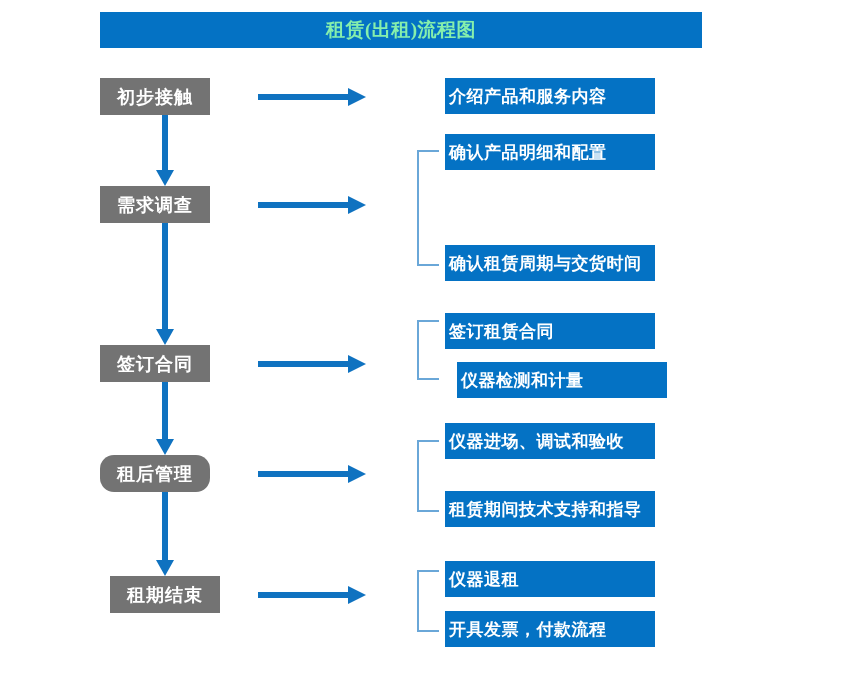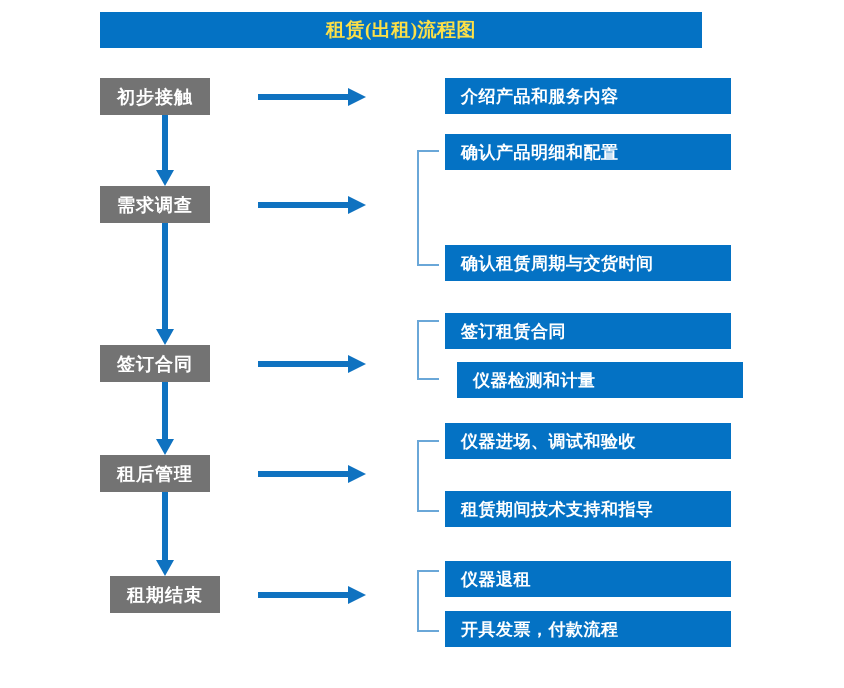--- a/index.html
+++ b/index.html
@@ -18,21 +18,21 @@
     overflow: hidden;
   }
   
   .title-bar {
     position: absolute;
     left: 100px;
     top: 12px;
     width: 602px;
     height: 36px;
     background: #0472c4;
-    color: #fde047;
+    color: #86efac;
     font-size: 19px;
     font-weight: bold;
     display: flex;
     align-items: center;
     justify-content: center;
     letter-spacing: 0.5px;
   }
   
   .stage-box {
     position: absolute;
@@ -46,29 +46,29 @@
     display: flex;
     align-items: center;
     justify-content: center;
     letter-spacing: 1px;
     font-family: Liberation Mono, monospace;
   }
   
   .task-box {
     position: absolute;
     left: 445px;
-    width: 286px;
+    width: 210px;
     height: 36px;
     background: #0472c4;
     color: #ffffff;
     font-size: 17px;
     font-weight: bold;
     display: flex;
     align-items: center;
-    padding-left: 16px;
+    padding-left: 4px;
     box-sizing: border-box;
     letter-spacing: 0.5px;
   }
   
   .h-arrow {
     position: absolute;
     left: 258px;
     width: 108px;
     height: 18px;
   }
@@ -95,21 +95,21 @@
 <div id="canvas">
 
   <div class="title-bar">租赁(出租)流程图</div>
 
   <div class="stage-box" style="top:78px;">初步接触</div>
 
   <div class="stage-box" style="top:186px;">需求调查</div>
 
   <div class="stage-box" style="top:345px;">签订合同</div>
 
-  <div class="stage-box" style="top:455px;">租后管理</div>
+  <div class="stage-box" style="top:455px;border-radius:14px;">租后管理</div>
 
   <div class="stage-box" style="top:576px;margin-left:10px;">租期结束</div>
 
   <div class="v-arrow" style="top:115px; height:71px;">
     <svg width="26" height="71" viewBox="0 0 26 71">
       <rect x="10" y="0" width="6" height="58" fill="#0f72c0"></rect>
       <polygon points="13,71 4,55 22,55" fill="#0f72c0"></polygon>
     </svg>
   </div>
 

